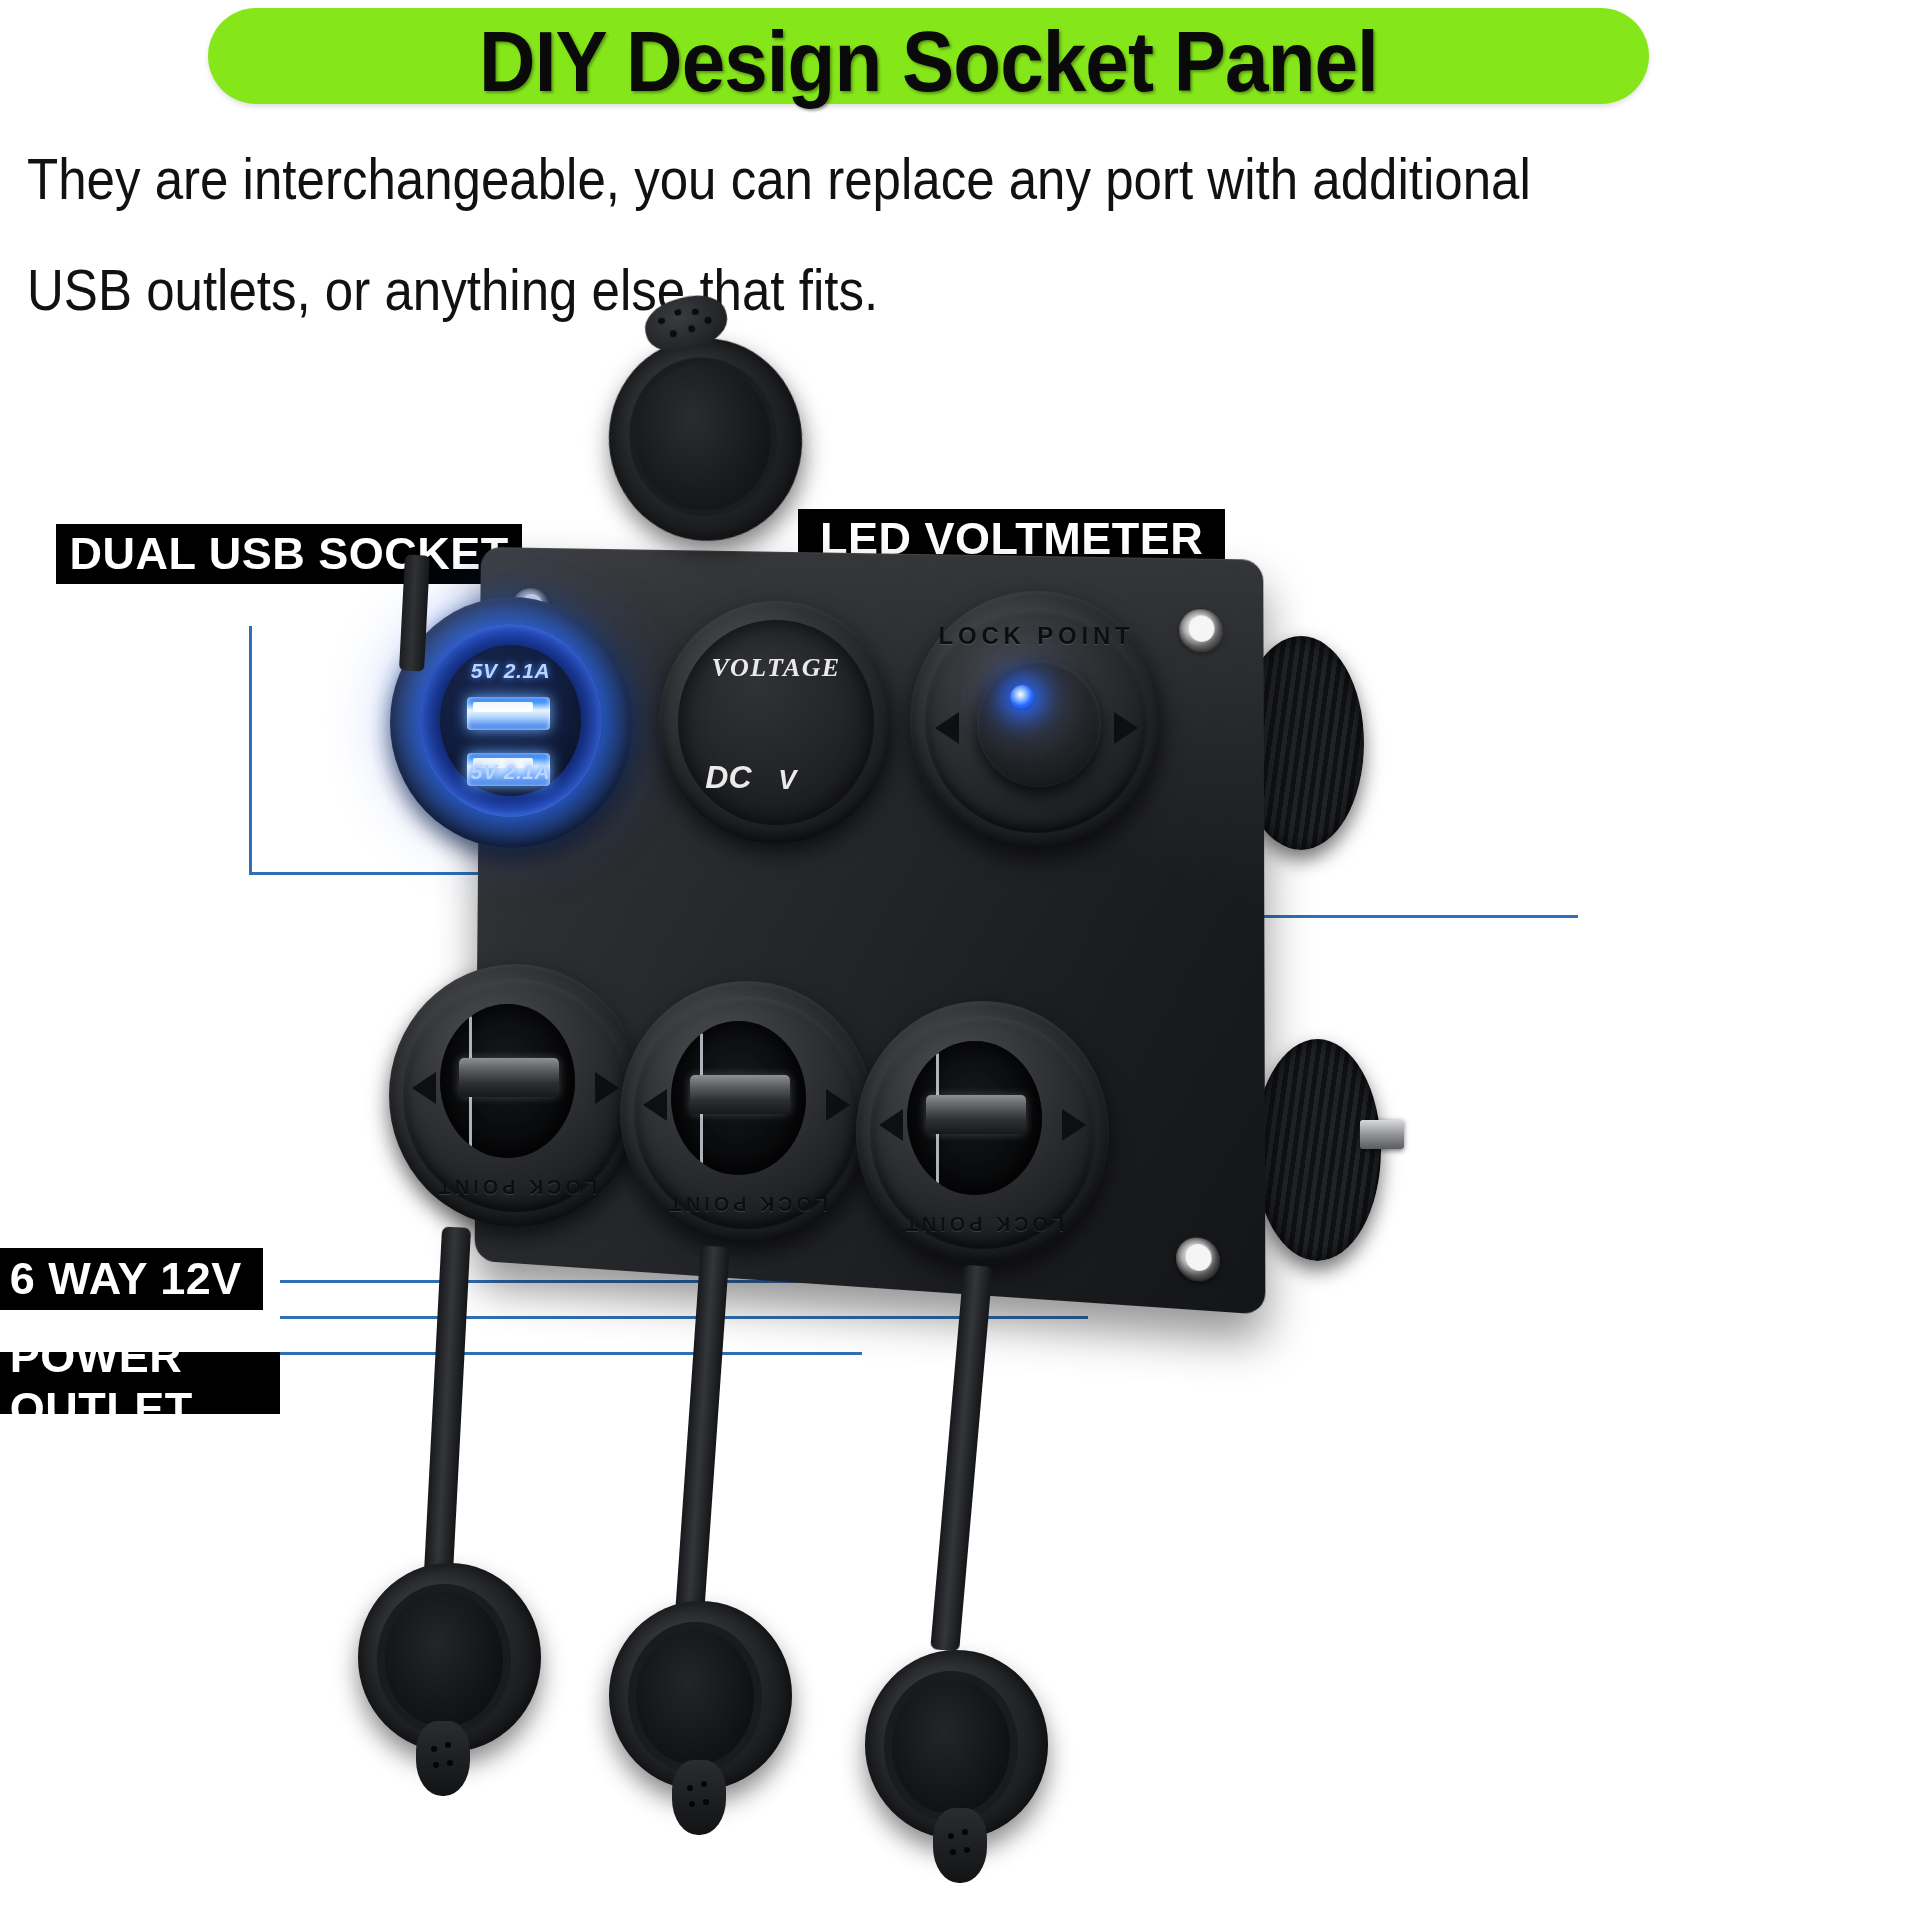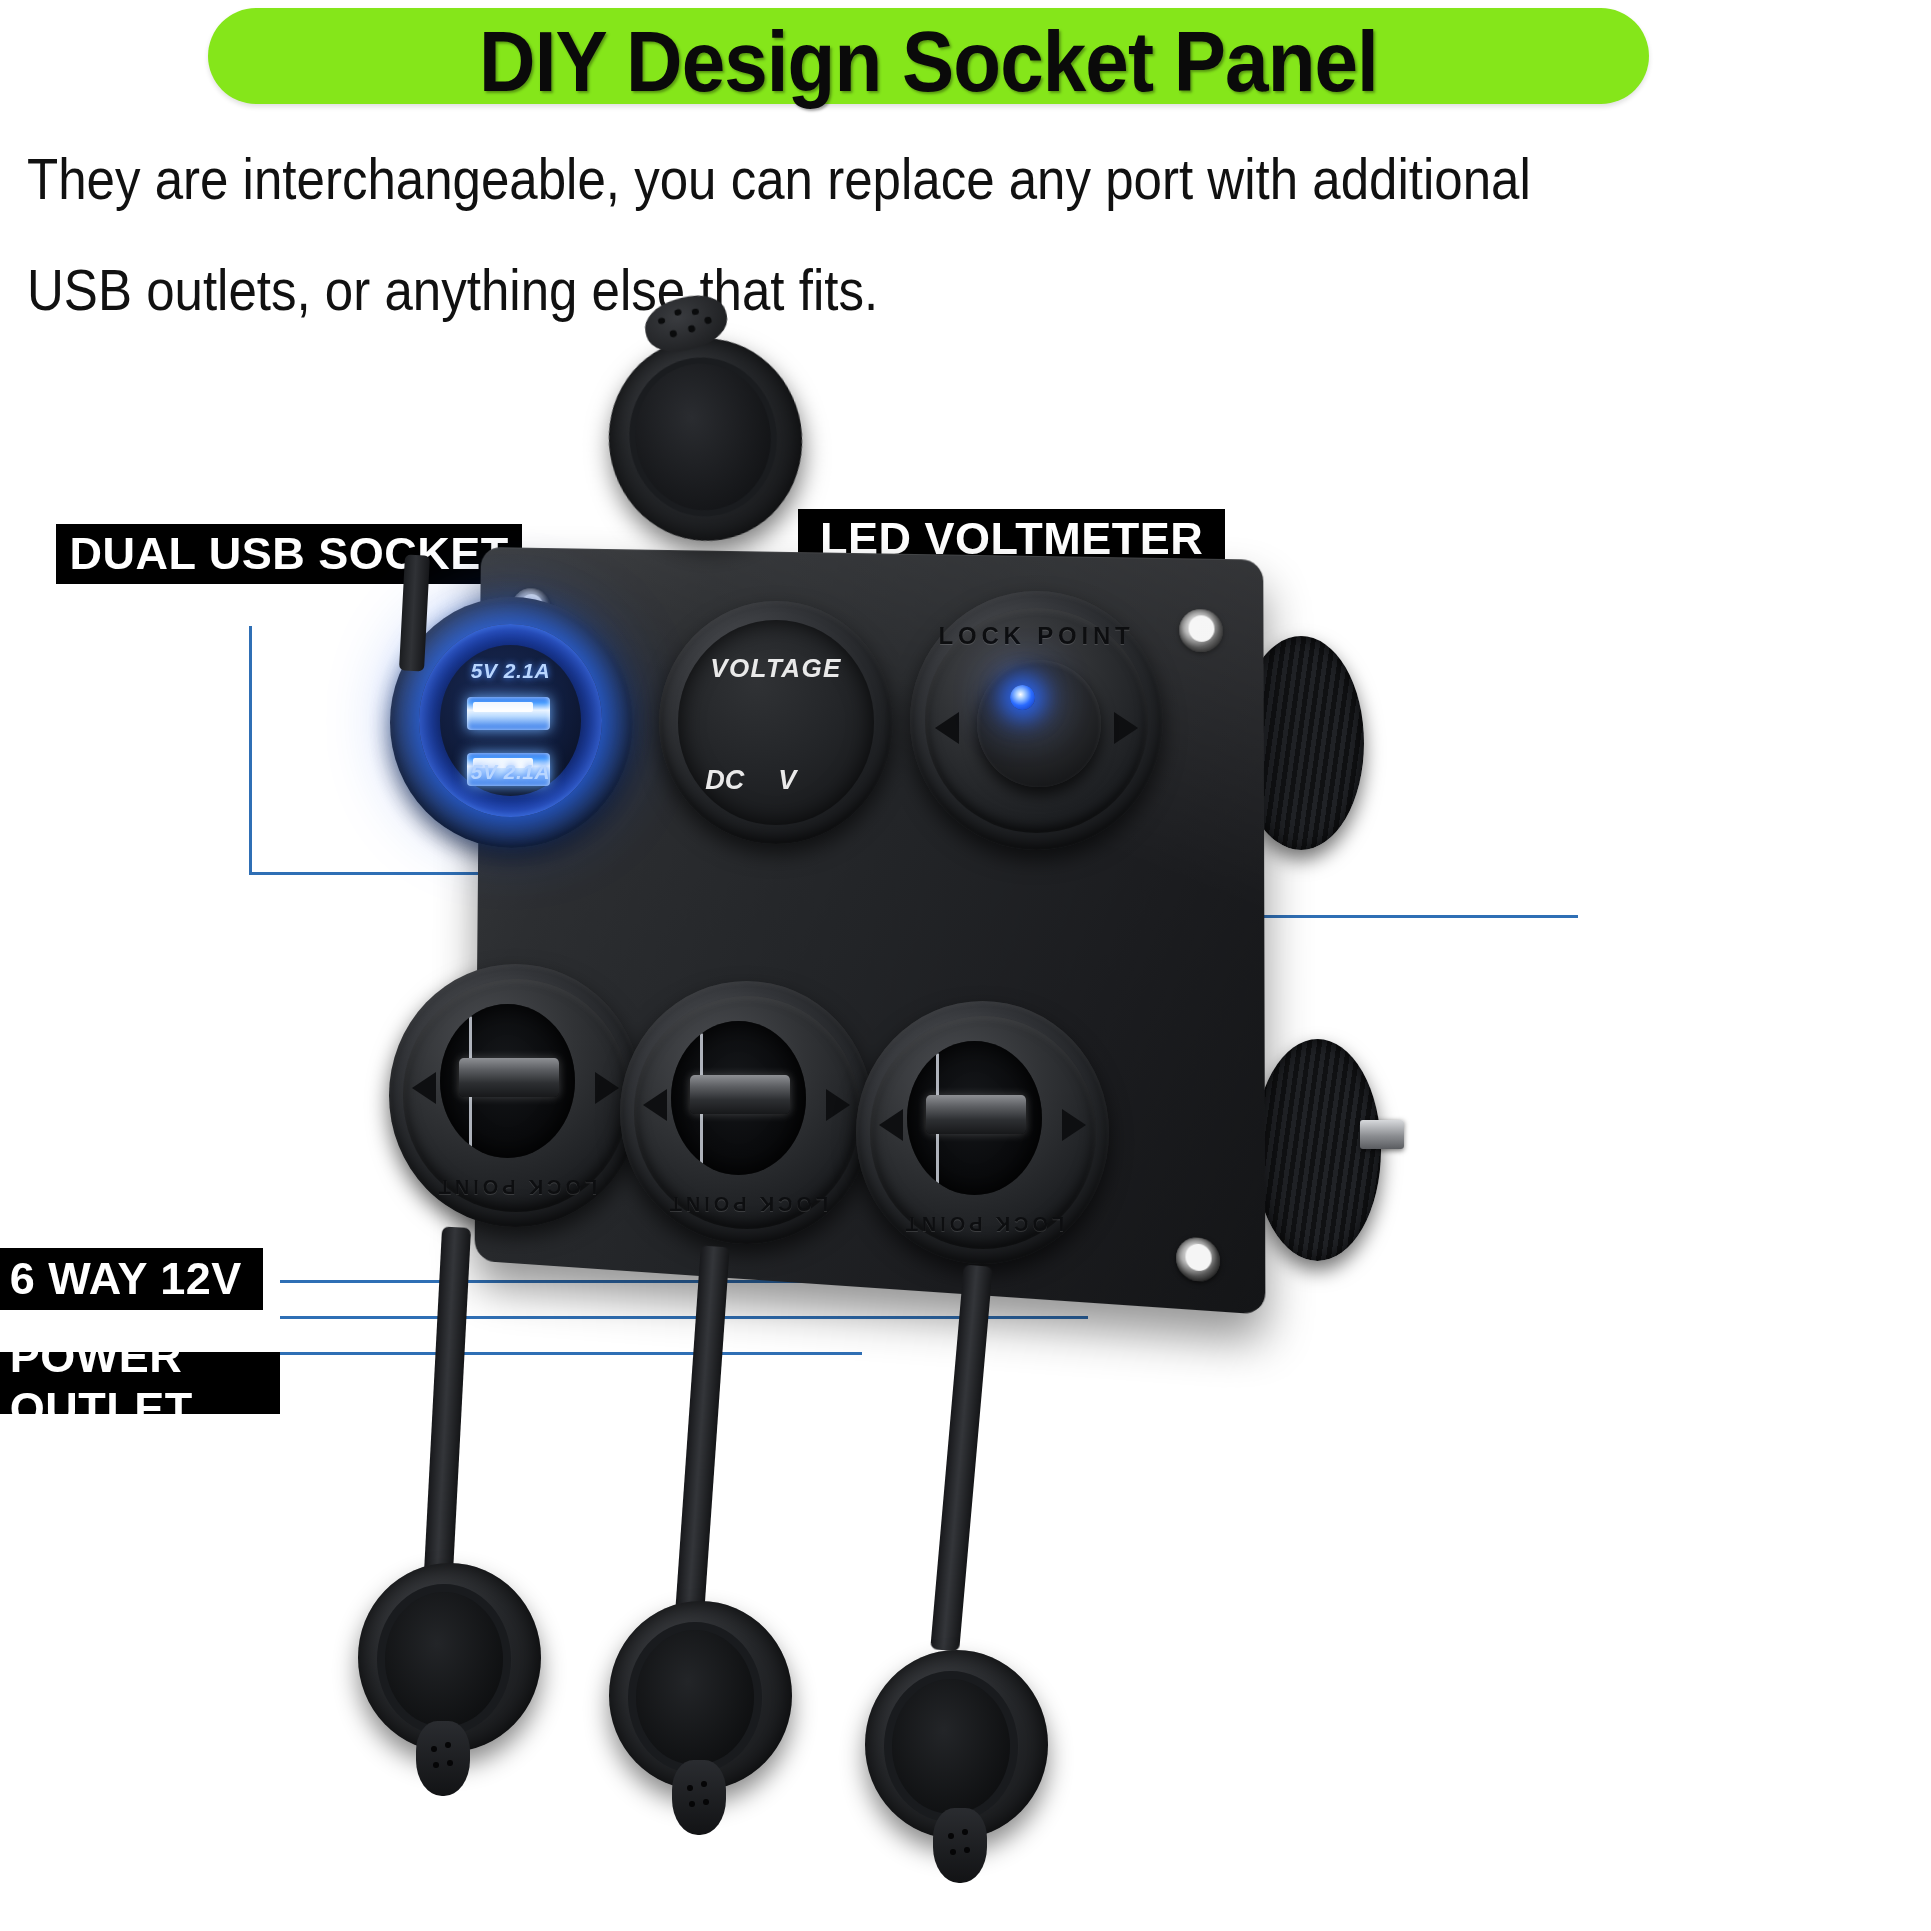--- a/index.html
+++ b/index.html
@@ -130,29 +130,30 @@
   .volt-face{
     position:absolute;left:19.3px;top:19.3px;right:19.3px;bottom:19.3px;border-radius:50%;
     background:radial-gradient(circle at 40% 30%,#303235 0%,#232528 48%,#141517 100%);
     box-shadow:inset 0 0 23px rgba(0,0,0,.8);
     overflow:hidden;
   }
   .volt-label{
     position:absolute;left:0;top:33px;width:100%;text-align:center;
     color:#e9e9e9;font-size:26px;font-weight:bold;font-style:italic;
     letter-spacing:1.4px;
+    font-family:Liberation Serif, serif;
   }
   .volt-digits{
     position:absolute;left:0;top:68px;width:100%;text-align:center;
     color:#6fa8ff;font-size:68px;font-weight:bold;font-style:italic;
     font-family:"DejaVu Sans Mono", monospace;
     letter-spacing:1.9px;
     text-shadow:0 0 17.4px #2a68ff,0 0 35px rgba(40,100,255,.85);
   }
-  .volt-dc{position:absolute;left:27px;bottom:29px;color:#eaeaea;font-size:27px;font-weight:bold;font-style:italic;}
+  .volt-dc{position:absolute;left:27px;bottom:29px;color:#eaeaea;font-size:32px;font-weight:bold;font-style:italic;}
   .volt-v{position:absolute;left:100px;bottom:29px;color:#eaeaea;font-size:27px;font-weight:bold;font-style:italic;}
 
   
   .rock-outer{left:591px;top:214px;width:253px;height:259px;}
   .rock-bez{
     position:absolute;left:15.4px;top:17.4px;right:15.4px;bottom:17.4px;border-radius:50%;
     background:radial-gradient(circle at 38% 28%,#46484c 0%,#303235 36%,#1d1f22 72%,#0f1012 100%);
     box-shadow:inset 0 2.9px 6.8px rgba(255,255,255,.1), inset 0 -4.8px 11.6px rgba(0,0,0,.7);
   }
   .lockpoint{

